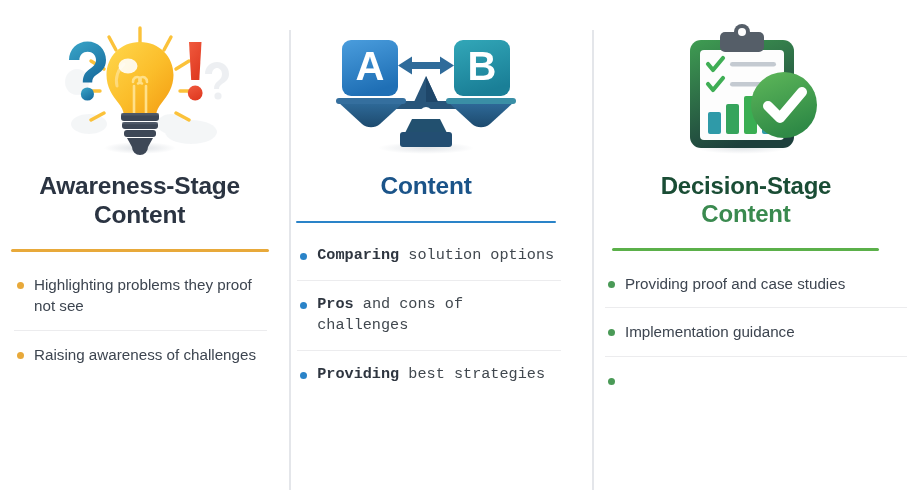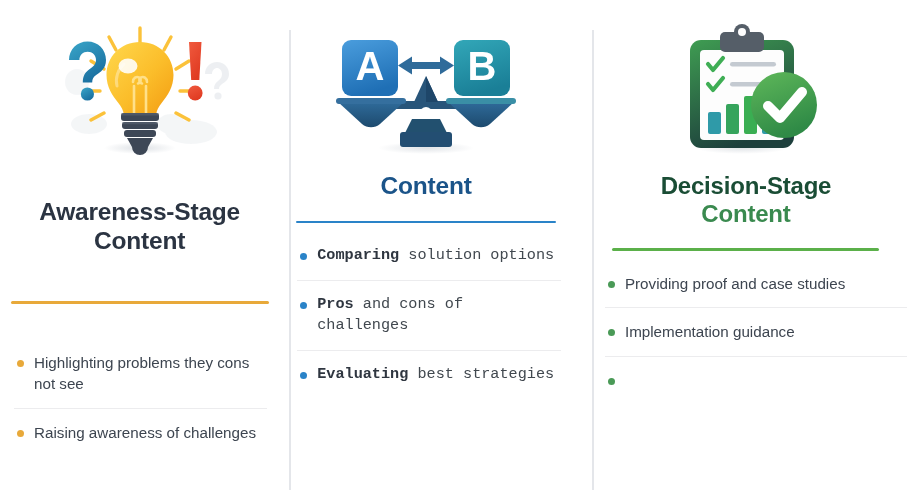--- a/index.html
+++ b/index.html
@@ -39,21 +39,21 @@
 
   
   .column {
     position: relative;
     height: 498px;
     padding: 0;
     display: flex;
     flex-direction: column;
     align-items: center;
   }
-  .column.c1 { width: 288px; gap: 26px; }
+  .column.c1 { width: 288px; }
   .column.c2 { width: 303px; }
   .column.c3 { width: 357px; }
 
   
   .icon-wrap {
     width: 100%;
     height: 172px;
     display: flex;
     align-items: center;
     justify-content: center;
@@ -232,21 +232,21 @@
     <div class="heading">
       <span class="l1">Awareness-Stage</span>
       <span class="l2">Content</span>
     </div>
 
     <div class="accent"></div>
 
     <ul class="list">
       <li class="list-item">
         <span class="bullet"></span>
-        <span class="item-text"><span class="lead"></span><span>Highlighting problems they cons not see</span></span>
+        <span class="item-text"><span class="lead"></span><span>Highlighting problems they proof not see</span></span>
       </li>
       <li class="list-item">
         <span class="bullet"></span>
         <span class="item-text"><span class="lead"></span><span>Raising awareness of challenges</span></span>
       </li>
     </ul>
   </div>
 
   <div class="column c2">
 
@@ -311,21 +311,21 @@
       <li class="list-item">
         <span class="bullet"></span>
         <span class="item-text"><span class="lead">Comparing</span><span> solution options</span></span>
       </li>
       <li class="list-item">
         <span class="bullet"></span>
         <span class="item-text"><span class="lead">Pros</span><span> and cons of challenges</span></span>
       </li>
       <li class="list-item">
         <span class="bullet"></span>
-        <span class="item-text"><span class="lead">Evaluating</span><span> best strategies</span></span>
+        <span class="item-text"><span class="lead">Providing</span><span> best strategies</span></span>
       </li>
     </ul>
   </div>
 
   <div class="column c3">
 
     <div class="icon-wrap">
       <svg width="180" height="140" viewBox="0 0 180 140">
         <defs>
           <linearGradient id="clipG" x1="0" y1="0" x2="0.4" y2="1">

